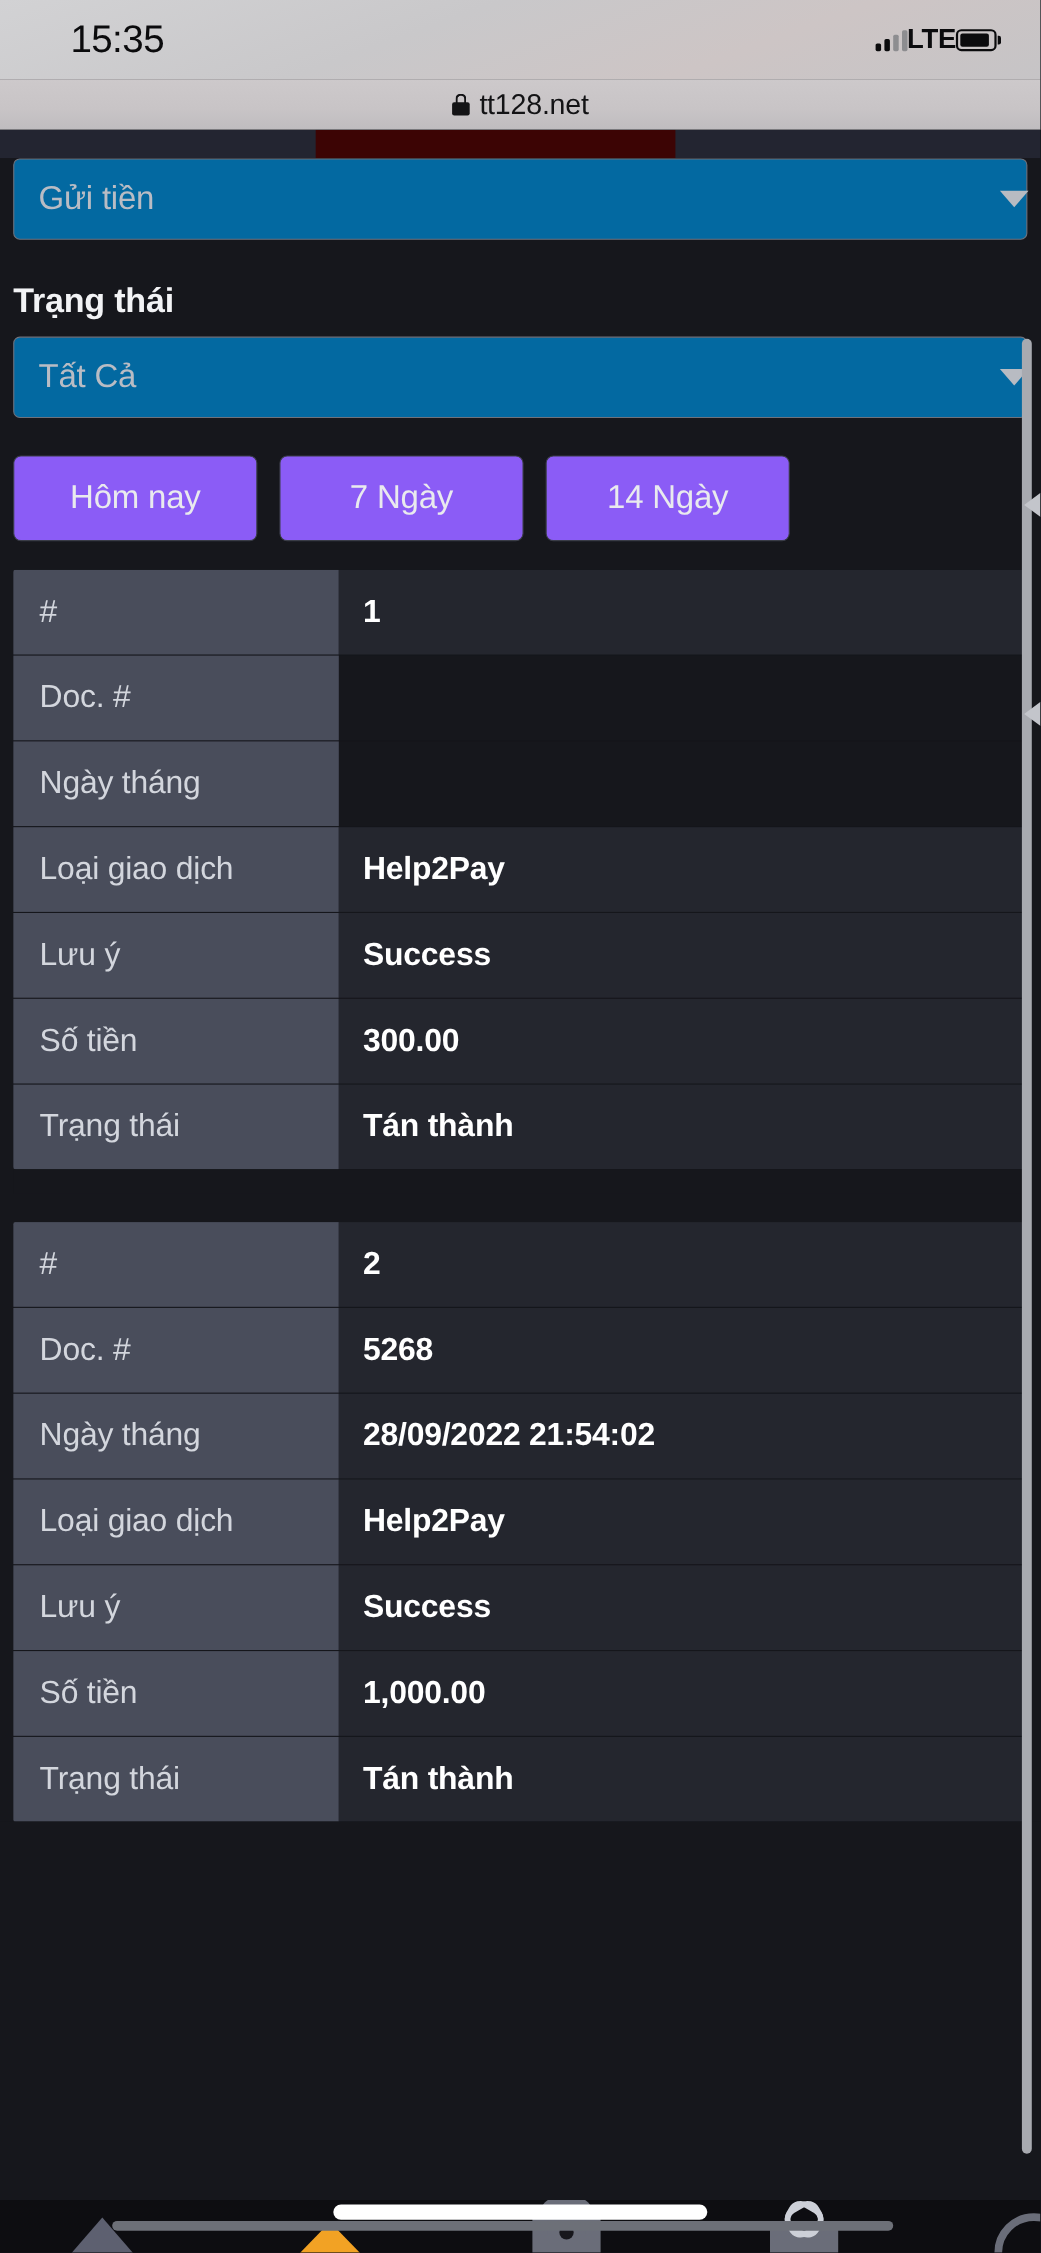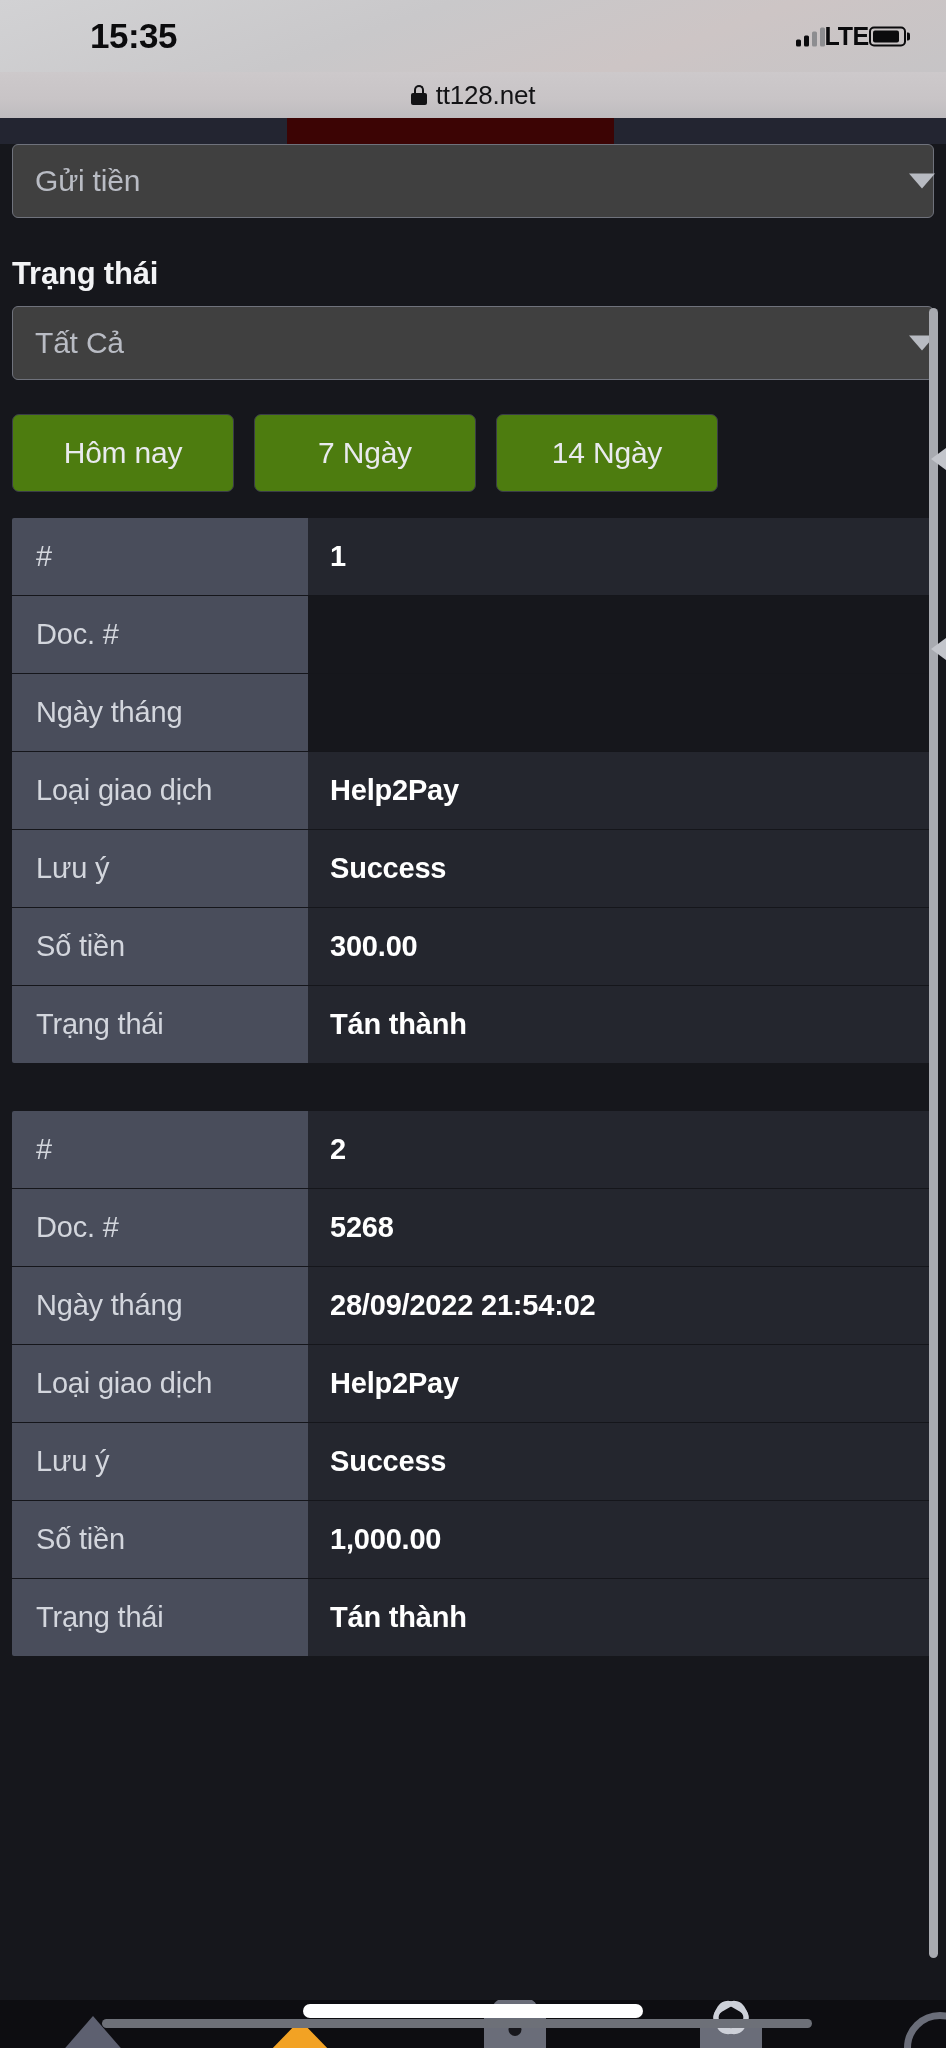--- a/index.html
+++ b/index.html
@@ -11,22 +11,22 @@
   }
 
   
   .status-bar{
     position:relative;
     width:946px; height:72px;
     background:linear-gradient(160deg,#d2d2d4 0%,#c9c8ca 40%,#cdc5c5 70%,#c6c4c6 100%);
     display:flex; align-items:center;
   }
   .status-time{
-    position:absolute; left:90px; top:50%; transform:translateY(-50%);
-    font-size:35px; font-weight:700; color:#0b0b0d; letter-spacing:-0.5px;text-align:center;
+    position:absolute; left:64px; top:50%; transform:translateY(-50%);
+    font-size:35px; font-weight:400; color:#0b0b0d; letter-spacing:-0.5px;text-align:center;
   }
   .status-right{
     position:absolute; right:40px; top:50%; transform:translateY(-50%);
     display:flex; align-items:center; 
   }
   .sig-bars{ display:flex; align-items:flex-end; gap:3px; height:20px; }
   .sig-bars i{ display:block; width:5px; border-radius:1.5px; background:#0b0b0d; }
   .sig-bars i:nth-child(1){ height:7px; }
   .sig-bars i:nth-child(2){ height:11px; }
   .sig-bars i:nth-child(3){ height:15px; background:#8d8d90; }
@@ -81,37 +81,37 @@
 
   
   .field-label{
     font-size:31px; font-weight:700; color:#f2f3f5;
     margin-top:38px; margin-bottom:14px; letter-spacing:-0.2px;
   }
   .field-label .req{ color:#e8555f; font-weight:700; margin-left:5px; }
 
   .select-box{
     position:relative; height:74px; width:100%;
-    background:#404040; border:1px solid #6f727c; border-radius:6px;
+    background:#0369a1; border:1px solid #6f727c; border-radius:6px;
     display:flex; align-items:center; padding:0 22px;
   }
   .select-box .val{ font-size:30px; color:#b9bcc4; letter-spacing:-0.2px; }
   .select-box .caret{
     position:absolute; right:-2px; top:50%; transform:translateY(-50%);
     width:0; height:0; border-left:13px solid transparent; border-right:13px solid transparent;
     border-top:15px solid #b8bbc2;
   }
 
   
   .filter-row{
     display:flex; gap:20px; margin-top:34px; width:1010px;
   }
   .filter-btn{
     flex:0 0 auto; width:222px; height:78px;
-    background:#4d7c0f; border:1px solid #3a3d47; border-radius:7px;
+    background:#8b5cf6; border:1px solid #3a3d47; border-radius:7px;
     display:flex; align-items:center; justify-content:center;
     font-size:30px; color:#e9eaee; letter-spacing:-0.2px;
   }
 
   
   .card{ margin-top:26px; border-radius:2px; overflow:hidden; width:100%; }
   .row{ display:flex; width:100%; border-bottom:1px solid #15161b; }
   .row:last-child{ border-bottom:none; }
   .cell-label{
     flex:0 0 296px; background:#494d5b; color:#d3d6dd;

